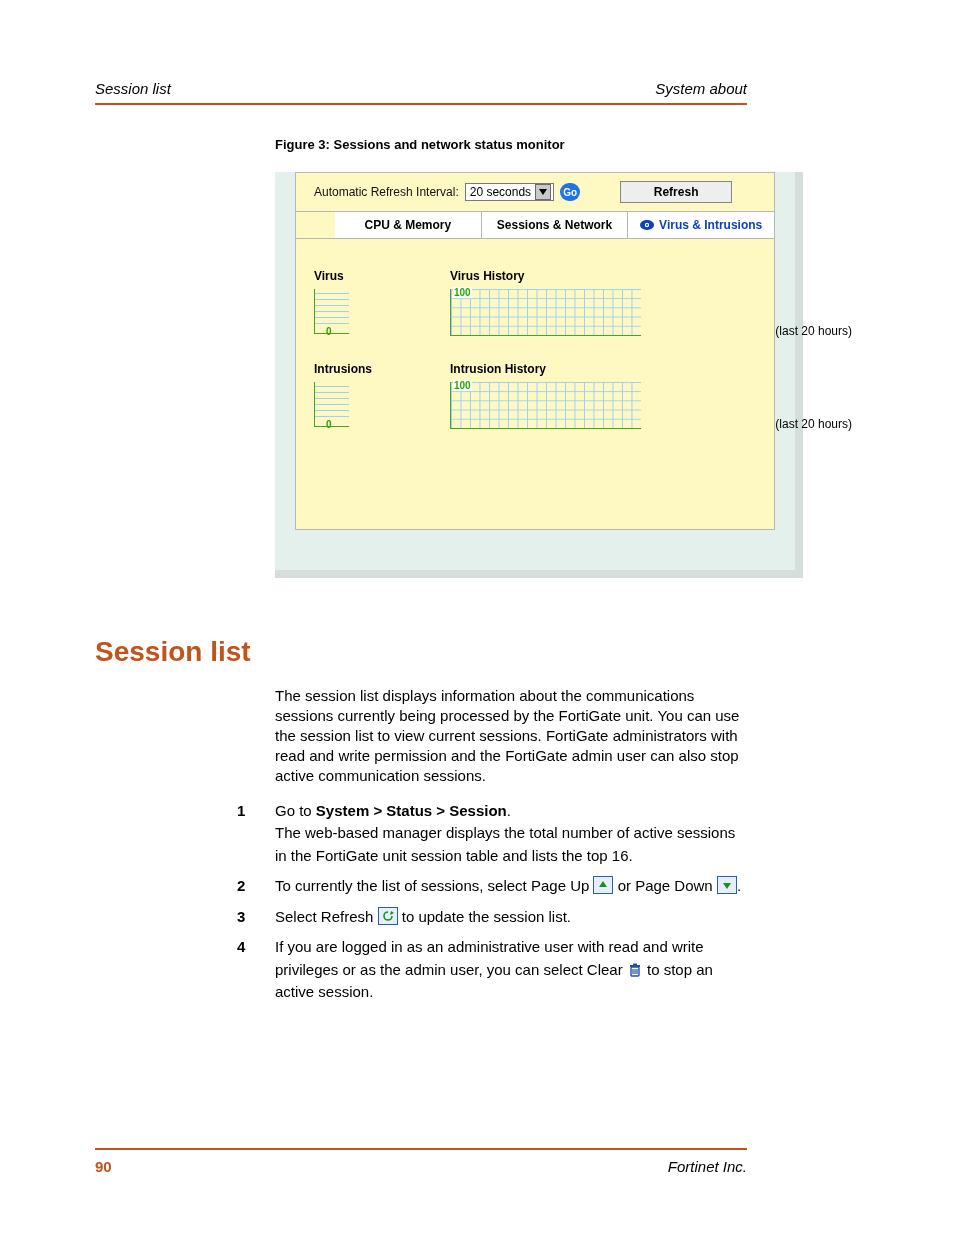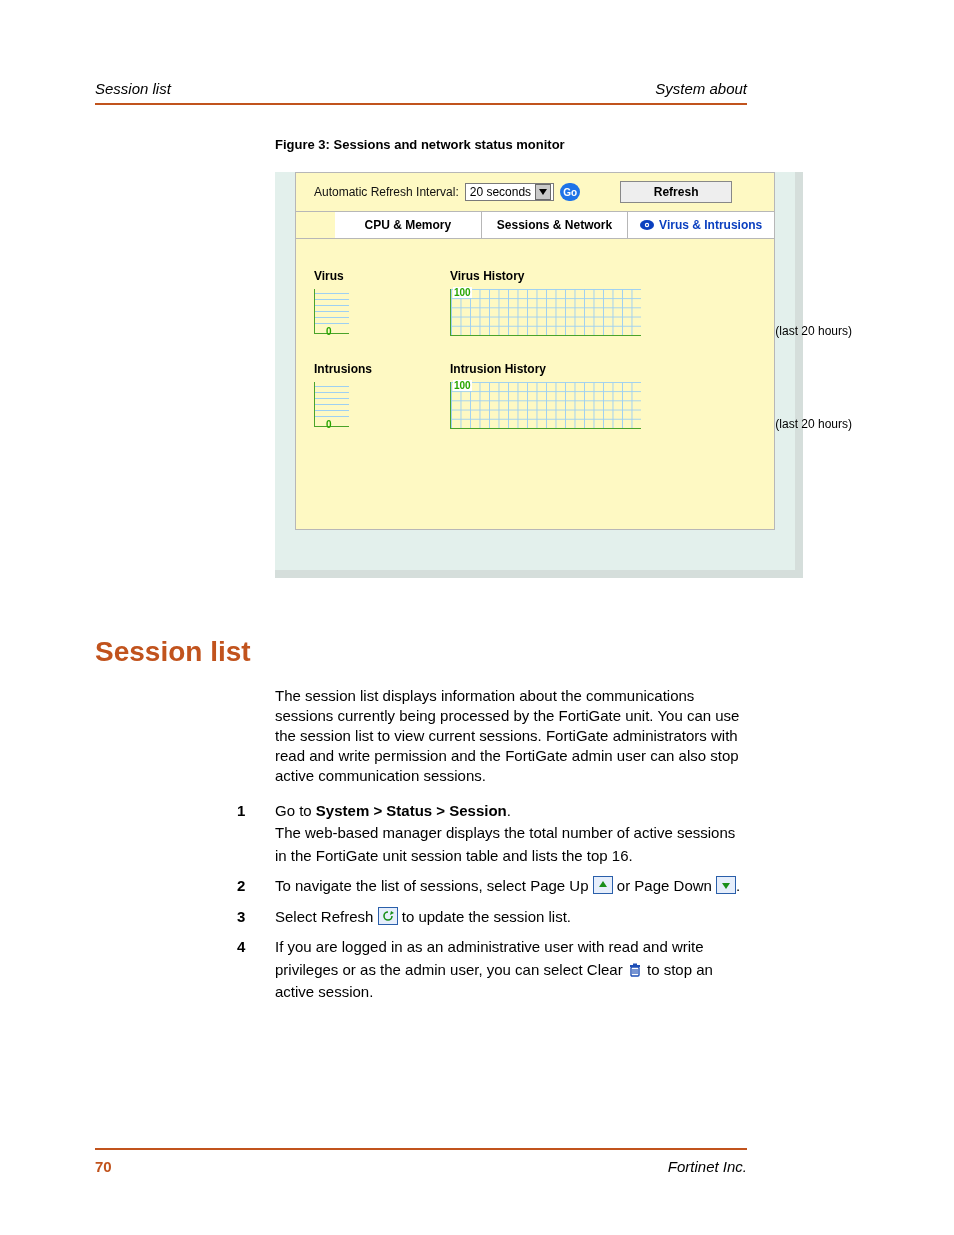--- a/index.html
+++ b/index.html
@@ -399,21 +399,21 @@
   <div class="body-col">
     <p>The session list displays information about the communications sessions currently being processed by the FortiGate unit. You can use the session list to view current sessions. FortiGate administrators with read and write permission and the FortiGate admin user can also stop active communication sessions.</p>
 
 
     <ol class="steps">
       <li>
         <span>Go to </span><b>System &gt; Status &gt; Session</b><span>.</span>
         <div>The web-based manager displays the total number of active sessions in the FortiGate unit session table and lists the top 16.</div>
       </li>
       <li>
-        <span>To navigate the list of sessions, select Page Up </span><span class="inline-icon">
+        <span>To currently the list of sessions, select Page Up </span><span class="inline-icon">
           <svg width="10" height="10" viewBox="0 0 10 10">
               <polygon points="5,1 9,7 1,7" fill="#1a8f1a"></polygon>
             </svg>
         </span><span> or Page Down </span><span class="inline-icon">
           <svg width="10" height="10" viewBox="0 0 10 10">
               <polygon points="1,3 9,3 5,9" fill="#1a8f1a"></polygon>
             </svg>
         </span><span>.</span>
       </li>
       <li>
@@ -433,17 +433,17 @@
             <line x1="6" y1="7" x2="6" y2="12" stroke="#1e4fb6" stroke-width="1.2"></line>
             <line x1="8" y1="7" x2="8" y2="12" stroke="#1e4fb6" stroke-width="1.2"></line>
             <line x1="10" y1="7" x2="10" y2="12" stroke="#1e4fb6" stroke-width="1.2"></line>
           </svg>
         </span><span> to stop an active session.</span>
       </li>
     </ol>
   </div>
 
   <div class="ftr">
-    <span class="pnum">70</span>
+    <span class="pnum">90</span>
     <span class="co">Fortinet Inc.</span>
   </div>
 
 </div>
 
 </body></html>

